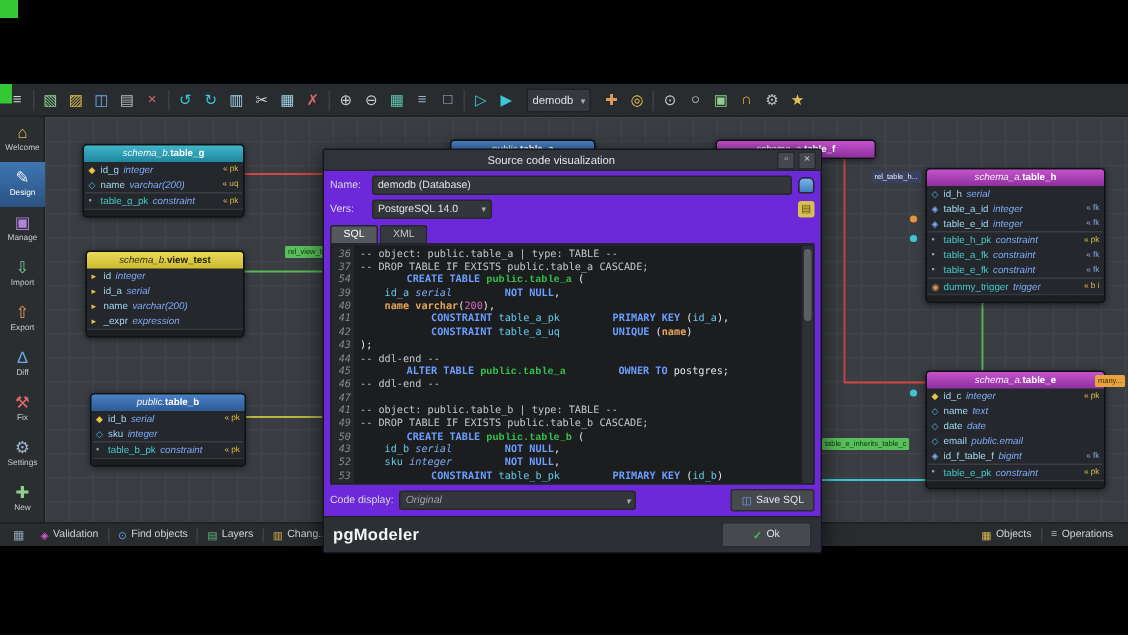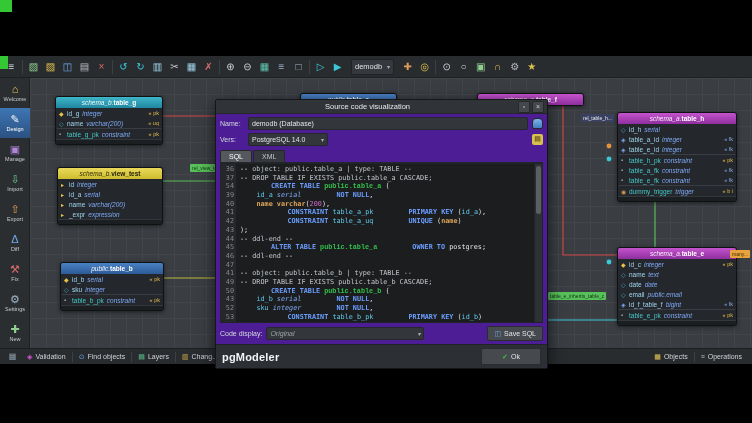--- a/index.html
+++ b/index.html
@@ -39,21 +39,21 @@
   .trow{height:10px;display:flex;align-items:center;padding:0 3px;white-space:nowrap;}
   .trow .ic{font-size:6px;width:8px;flex:none;}
   .trow .cnm{color:#9fd6f0;}
   .trow .knm{color:#45c8c8;}
   .trow .ty{color:#7fa9f5;font-style:italic;margin-left:3px;}
   .trow .mk{margin-left:auto;font-size:5.5px;padding-left:4px;}
   .tsep{height:1px;background:#3a3e44;margin:0 1px;}
   .tfoot{height:4px;background:#1c1f22;border-top:1px solid #34383c;border-radius:0 0 2px 2px;}
   .clabel{position:absolute;font-size:5px;padding:1px 2px;border-radius:1px;z-index:4;white-space:nowrap;}
   
-  .dlg{position:absolute;left:215px;top:99px;width:333px;background:#4c1d95;border:1px solid #141618;
+  .dlg{position:absolute;left:215px;top:99px;width:333px;background:#6d28d9;border:1px solid #141618;
        box-shadow:0 5px 16px rgba(0,0,0,.65);z-index:30;border-radius:2px;box-sizing:border-box;}
   .dlg-title{height:13px;background:#303439;display:flex;align-items:center;color:#e4e7ea;font-size:7.5px;
              padding:0 3px;border-bottom:1px solid #24272a;}
   .dlg-title .tt{flex:1;text-align:center;}
   .wbtn{width:10px;height:10px;display:flex;align-items:center;justify-content:center;font-size:7px;color:#cfd3d6;
         background:#44484c;border:1px solid #26292c;border-radius:1px;margin-left:2px;}
   .frow{display:flex;align-items:center;gap:4px;padding:2px 4px 0 4px;height:14px;font-size:7px;color:#d6dade;}
   .flabel{width:24px;flex:none;}
   .field{background:#33373b;border:1px solid #25282b;border-radius:2px;height:11px;display:flex;align-items:center;
          padding:0 3px;color:#e2e5e8;font-size:7px;}
@@ -61,21 +61,21 @@
   .dbicon{width:9px;height:9px;background:linear-gradient(#7fb3e8,#3f7ec0);border-radius:4px 4px 2px 2px;
           border:1px solid #26292c;flex:none;}
   .cfgicon{width:11px;height:11px;background:#d8c050;border-radius:2px;display:flex;align-items:center;
            justify-content:center;font-size:7px;color:#4a3c08;flex:none;}
   .tabsbar{display:flex;align-items:flex-end;margin:4px 4px 0 4px;height:12px;border-bottom:1px solid #24272a;}
   .dtab{padding:0 8px;height:11px;display:flex;align-items:center;font-size:7px;color:#c2c6ca;
         background:#35393d;border:1px solid #24272a;border-bottom:none;border-radius:2px 2px 0 0;margin-right:1px;}
   .dtab.active{background:#55595e;color:#fff;}
   .codewrap{margin:0 4px;border:1px solid #202327;height:158px;display:flex;background:#1b1d1f;position:relative;
             overflow:hidden;font-family:"DejaVu Sans Mono",monospace;font-size:6.8px;}
-  .gutter{width:15px;background:#25272a;color:#83888d;text-align:right;padding:1px 2px 0 0;box-sizing:border-box;}
+  .gutter{width:15px;background:#25272a;color:#83888d;text-align:right;padding:1px 2px 0 0;box-sizing:border-box;font-style:italic;}
   .codelines{padding:1px 0 0 4px;white-space:pre;overflow:hidden;flex:1;}
   .ln,.cl{height:8.7px;line-height:8.7px;}
   .tk-cm{color:#c3c7cb;} .tk-kw{color:#6c9eff;font-weight:bold;margin-left:31px;} .tk-tb{color:#33c04d;font-weight:bold;font-family:Liberation Mono, monospace;}
   .tk-ty{color:#7fa9f5;font-style:italic;} .tk-co{color:#62c8e8;} .tk-fn{color:#e0a558;font-weight:bold;}
   .tk-nu{color:#d568c8;} .tk-pl{color:#e4e7ea;}
   .vscroll{position:absolute;right:0;top:0;width:7px;height:100%;background:#2e3134;border-left:1px solid #202327;}
   .vthumb{position:absolute;right:1px;top:2px;width:5px;height:48px;background:#5a5f64;border-radius:3px;}
   .botrow{display:flex;align-items:center;gap:4px;padding:3px 4px;font-size:7px;color:#d6dade;}
   .btn{height:13px;display:flex;align-items:center;gap:3px;padding:0 6px;background:#46494d;
        border:1px solid #2a2d30;border-radius:2px;color:#e2e5e8;font-size:7px;}

